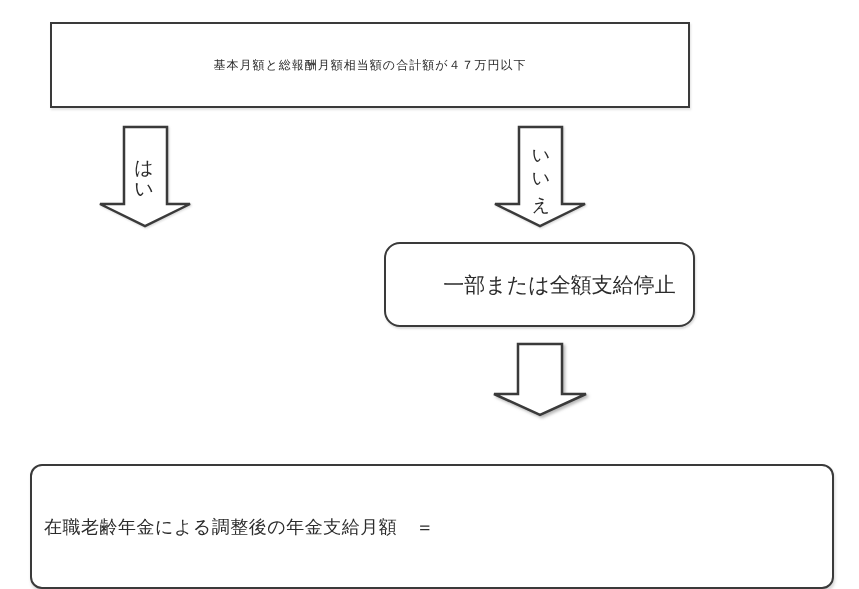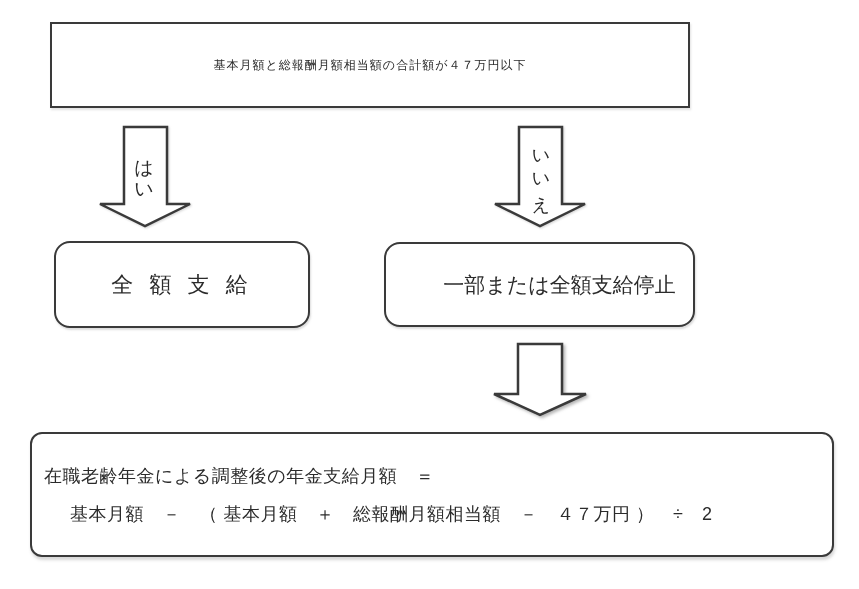--- a/index.html
+++ b/index.html
@@ -44,28 +44,29 @@
     left: 54px; top: 241px;
     width: 256px; height: 87px;
     font-size: 22px;
     letter-spacing: 5px;
   }
   .outcome-partial {
     left: 384px; top: 242px;
     width: 311px; height: 85px; padding-left: 40px;
   }
   .formula-box {
-    left: 30px; top: 432px;
+    left: 30px; top: 464px;
     width: 804px; height: 125px;
     border-radius: 12px;
     flex-direction: column;
     align-items: flex-start;
     justify-content: center;
     font-size: 18px;
     box-shadow: 1px 3px 3px rgba(140,140,140,0.35);
+    font-family: Liberation Serif, serif;
   }
   .formula-line1 { margin-left: 12px; letter-spacing: 0.5px; }
   .formula-line2 { margin-left: 38px; margin-top: 14px; letter-spacing: 0.5px; }
   .arrow {
     position: absolute;
     overflow: visible;
   }
   .arrow polygon {
     fill: var(--bg-color);
     stroke: var(--line-color);
@@ -98,30 +99,26 @@
   <svg class="arrow arrow-soft" style="left:97px; top:125px;" width="96" height="104" viewBox="0 0 96 104">
     <polygon points="27,2 70,2 70,79 93,79 48,101 3,79 27,79"></polygon>
   </svg>
   <div class="arrow-label yes-label">はい</div>
 
   <svg class="arrow arrow-soft" style="left:492px; top:125px;" width="96" height="104" viewBox="0 0 96 104">
     <polygon points="27,2 70,2 70,79 93,79 48,101 3,79 27,79"></polygon>
   </svg>
   <div class="arrow-label no-label">いいえ</div>
 
-  <div class="box outcome-box outcome-full">
-    <span>全 額 支 給</span>
-  </div>
 
   <div class="box outcome-box outcome-partial">
     <span>一部または全額支給停止</span>
   </div>
 
   <svg class="arrow arrow-shadow" style="left:492px; top:342px;" width="96" height="76" viewBox="0 0 96 76">
     <polygon points="26,2 70,2 70,52 94,52 48,73 2,52 26,52"></polygon>
   </svg>
 
   <div class="box formula-box">
     <div class="formula-line1">在職老齢年金による調整後の年金支給月額　＝</div>
-    <div class="formula-line2">基本月額　－　（ 基本月額　＋　総報酬月額相当額　－　４７万円 ）　÷　2</div>
   </div>
 
 </div>
 
 </body></html>

